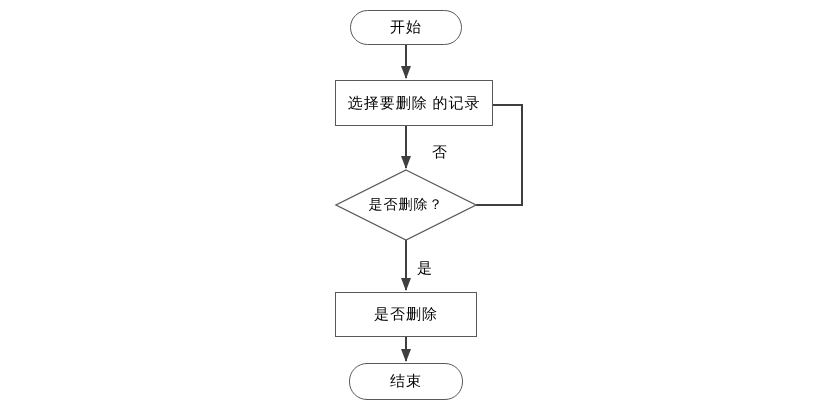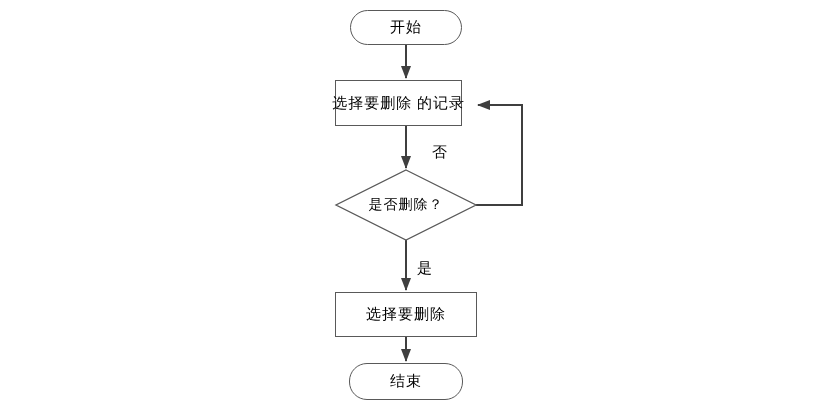--- a/index.html
+++ b/index.html
@@ -97,32 +97,32 @@
 
     <path class="edge" d="M476 205 L522 205 L522 105 L478 105" marker-end="url(#arrow)"></path>
 
     <polygon class="diamond-shape" points="406,170 476,205 406,240 336,205"></polygon>
   </svg>
 
   <div class="node terminator" style="left:350px; top:10px; width:112px; height:35px;">
     <span>开始</span>
   </div>
 
-  <div class="node" style="left:335px; top:80px; width:127px; height:46px;">
+  <div class="node" style="left:335px; top:80px; width:158px; height:46px;">
     <span>选择要删除 的记录</span>
   </div>
 
   <div class="edge-label" style="left:432px; top:143px;">否</div>
 
   <div class="decision-label" style="left:346px; top:190px; width:120px; height:30px;">是否删除？</div>
 
   <div class="edge-label" style="left:417px; top:259px;">是</div>
 
   <div class="node" style="left:335px; top:292px; width:142px; height:45px;">
-    <span>选择要删除</span>
+    <span>是否删除</span>
   </div>
 
   <div class="node terminator" style="left:349px; top:363px; width:114px; height:37px;font-family:Liberation Serif, serif;">
     <span>结束</span>
   </div>
 
 
 </div>
 
 </body></html>

